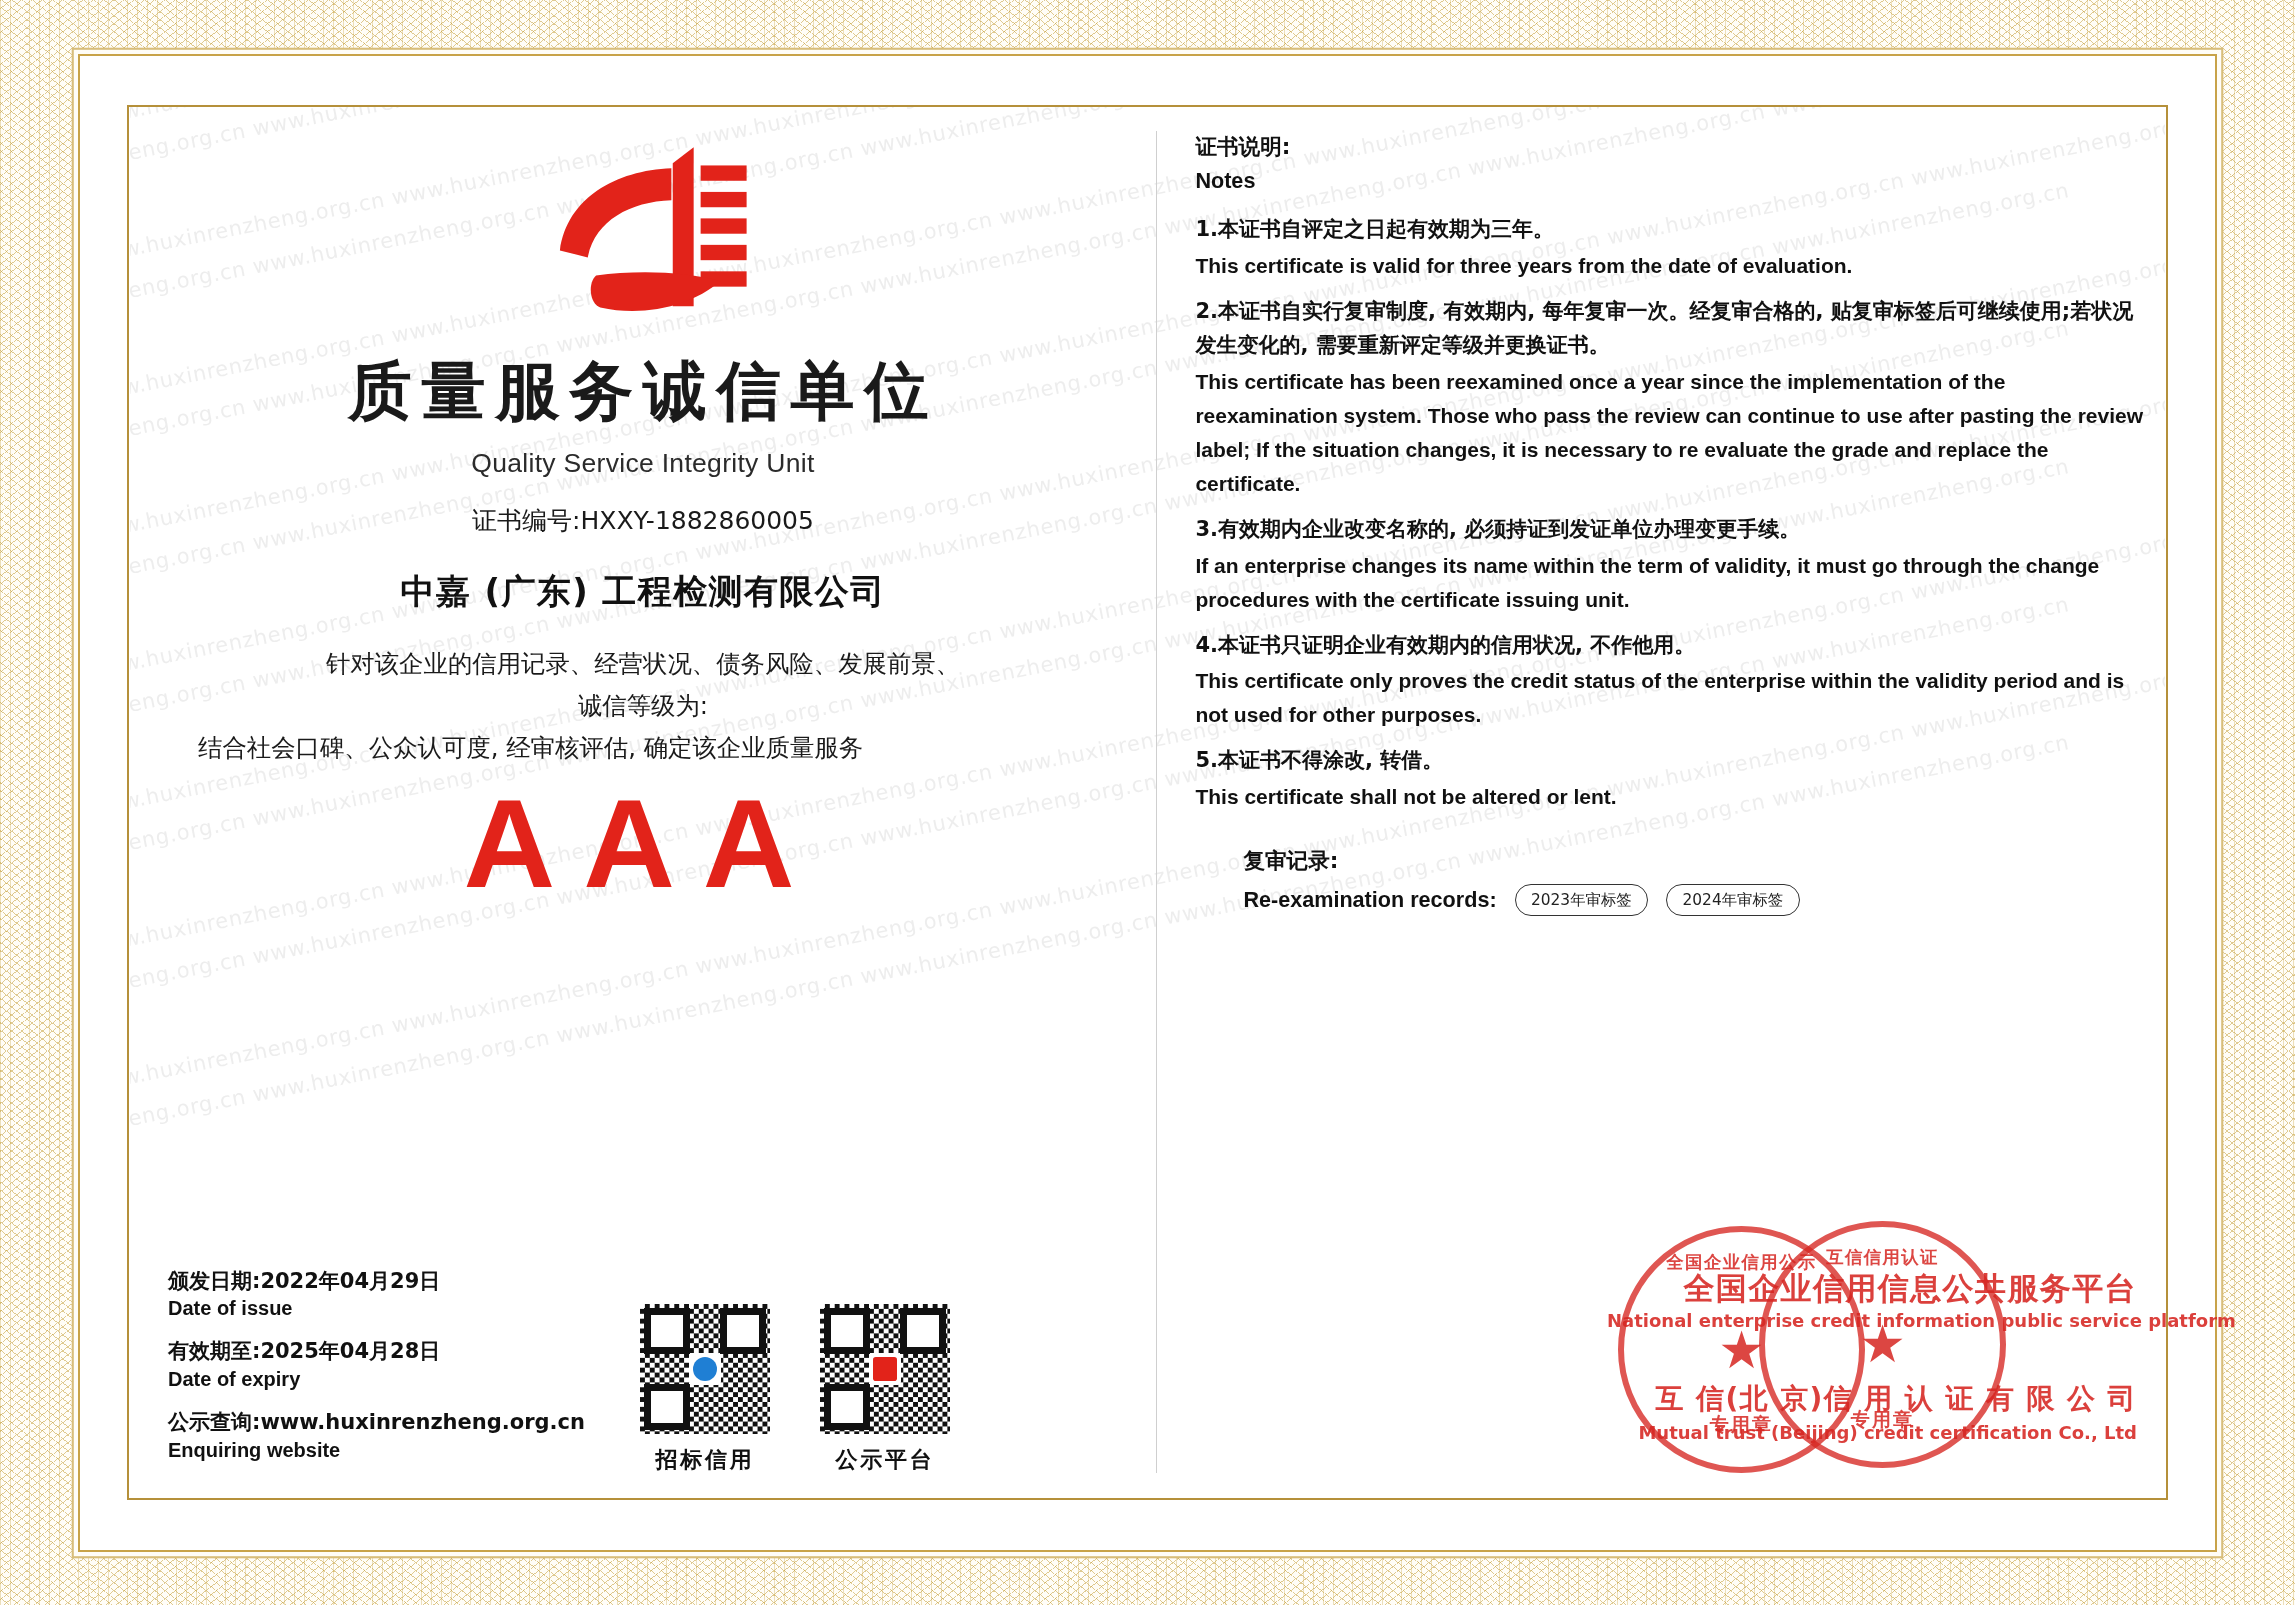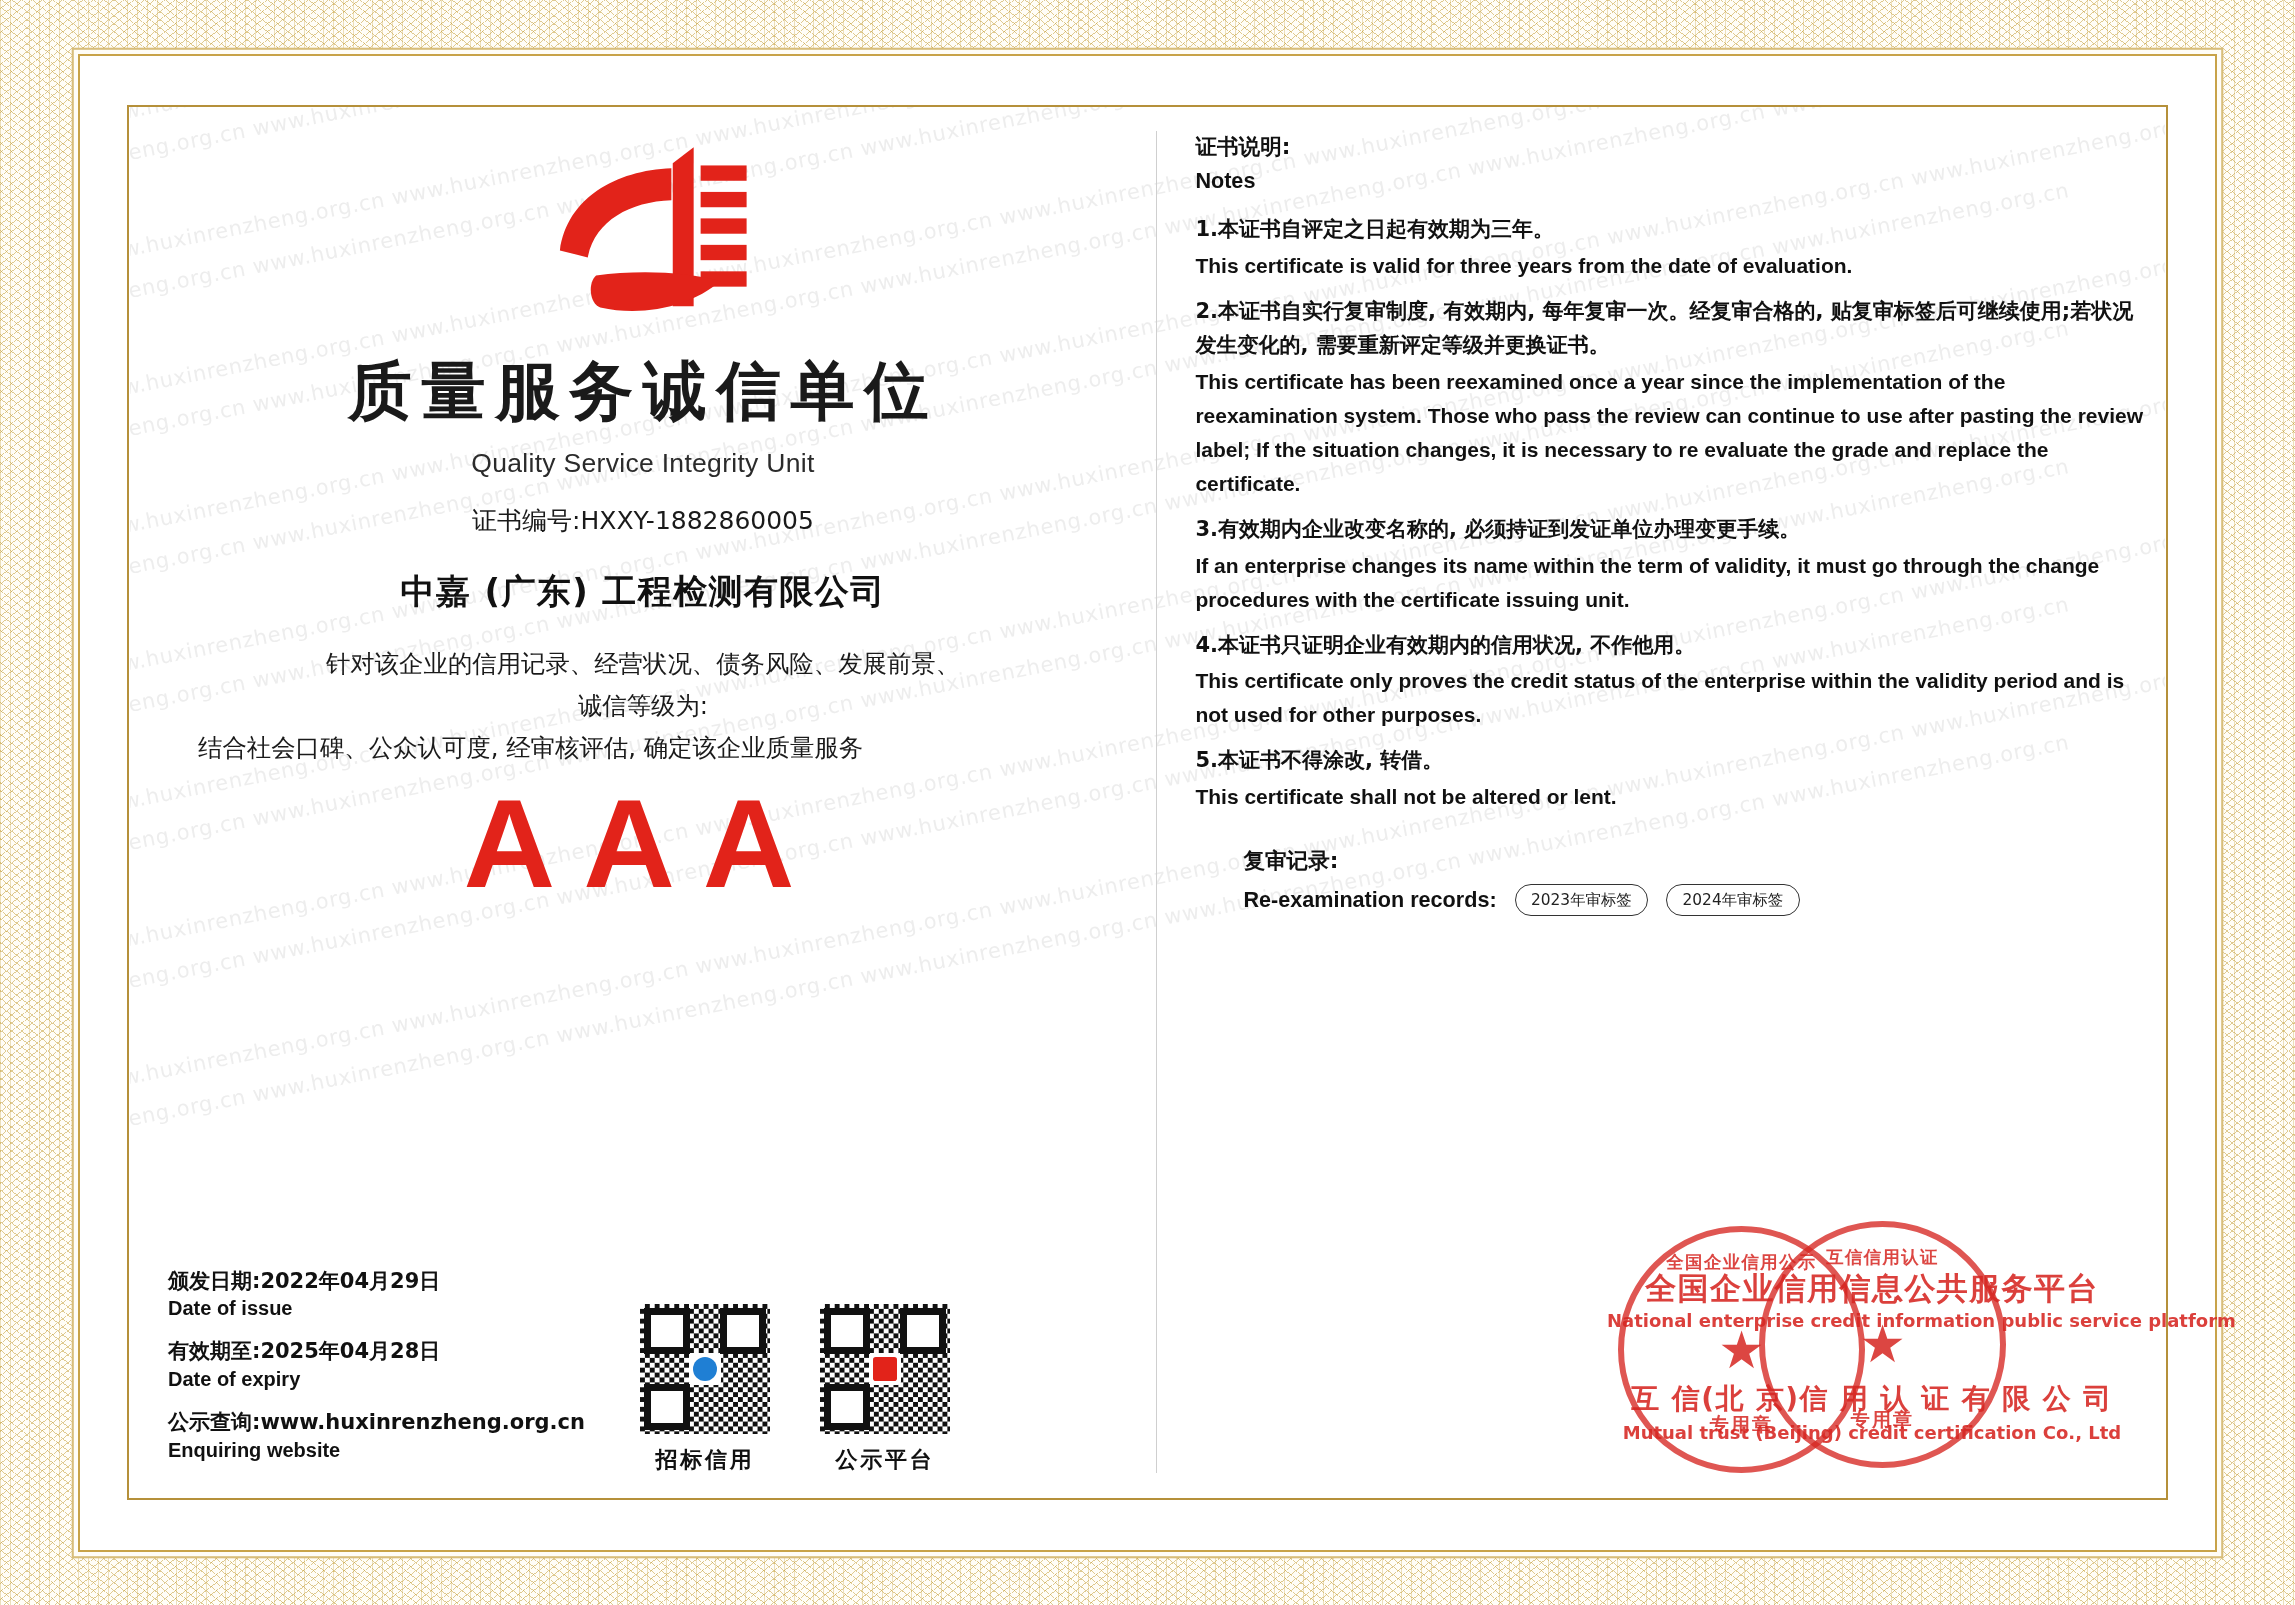--- a/index.html
+++ b/index.html
@@ -358,21 +358,21 @@
     text-align: center;
     font-size: 17.4px;
     font-weight: bold;
     font-family: "DejaVu Sans", sans-serif;
     letter-spacing: 1.4px;
   }
   .seal-text-overlay {
     position: absolute;
     left: 0;
     right: 0;
-    text-align: center;
+    text-align: right;
     color: rgba(214,38,33,0.88);
     font-weight: bold;
     font-family: "DejaVu Sans", sans-serif;
     white-space: nowrap;
   }
   .sto-1 { top: 53px;  font-size: 31px; letter-spacing: 1.4px; }
   .sto-2 { top: 95px; font-size: 18px; letter-spacing: 0px; }
   .sto-3 { top: 165px; font-size: 28px; letter-spacing: 1.4px; }
   .sto-4 { top: 207px; font-size: 18px; }
 </style>

